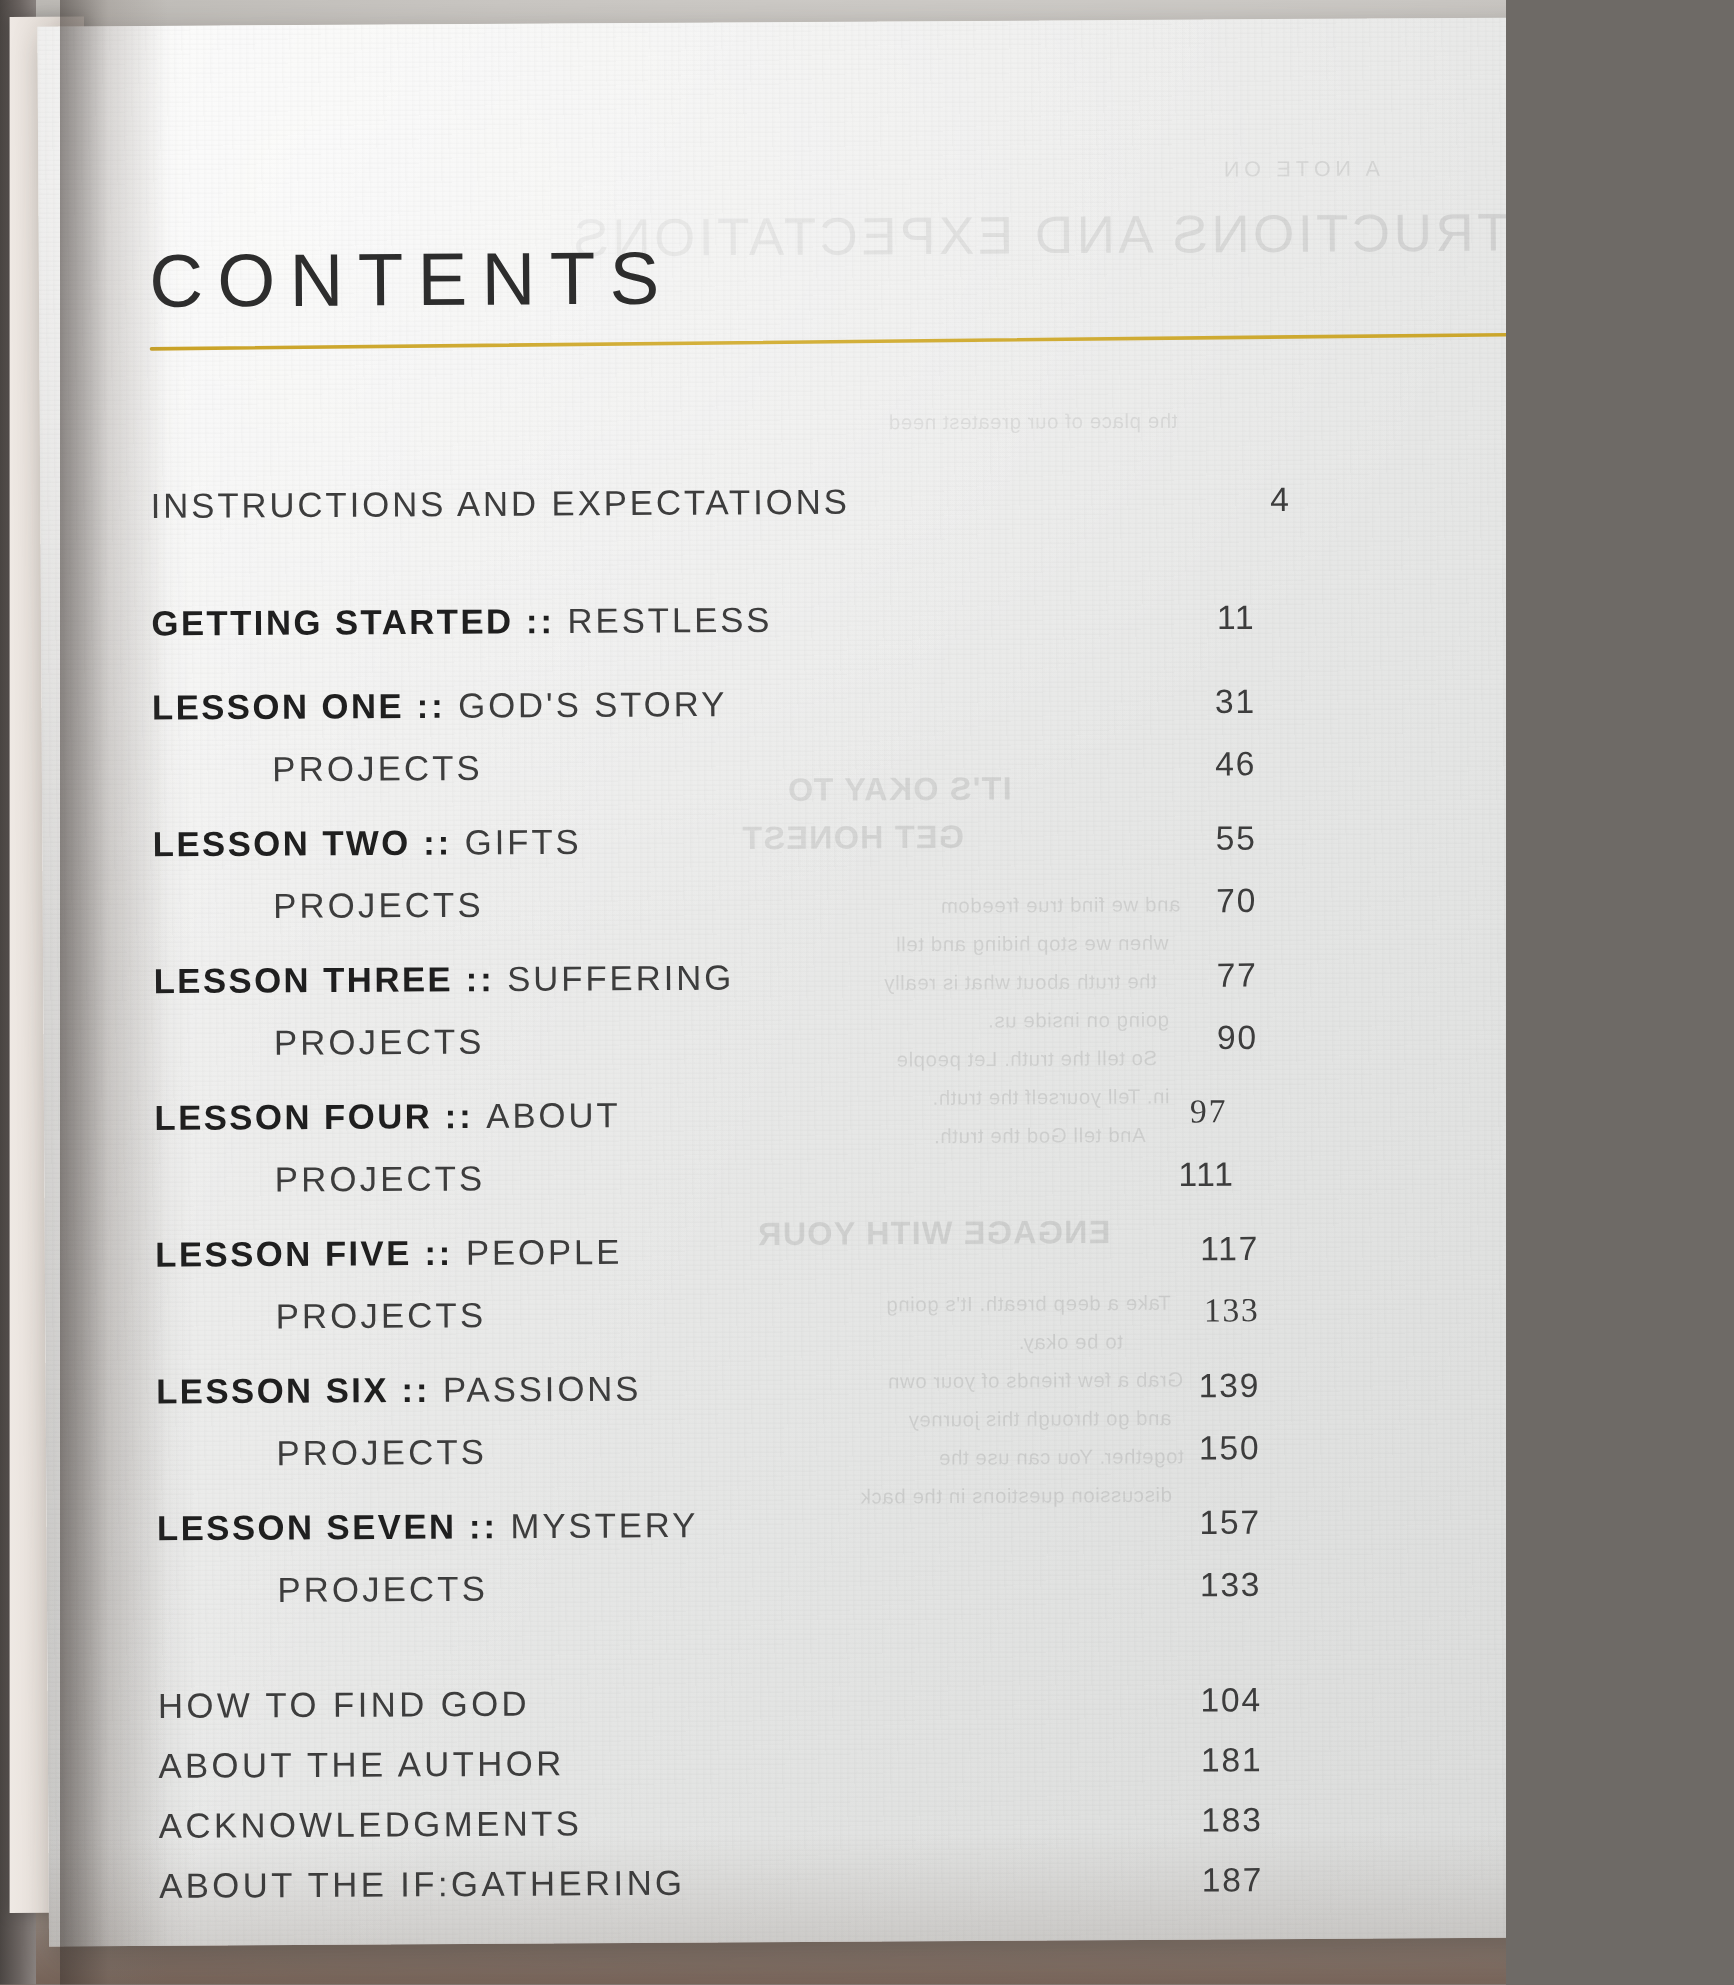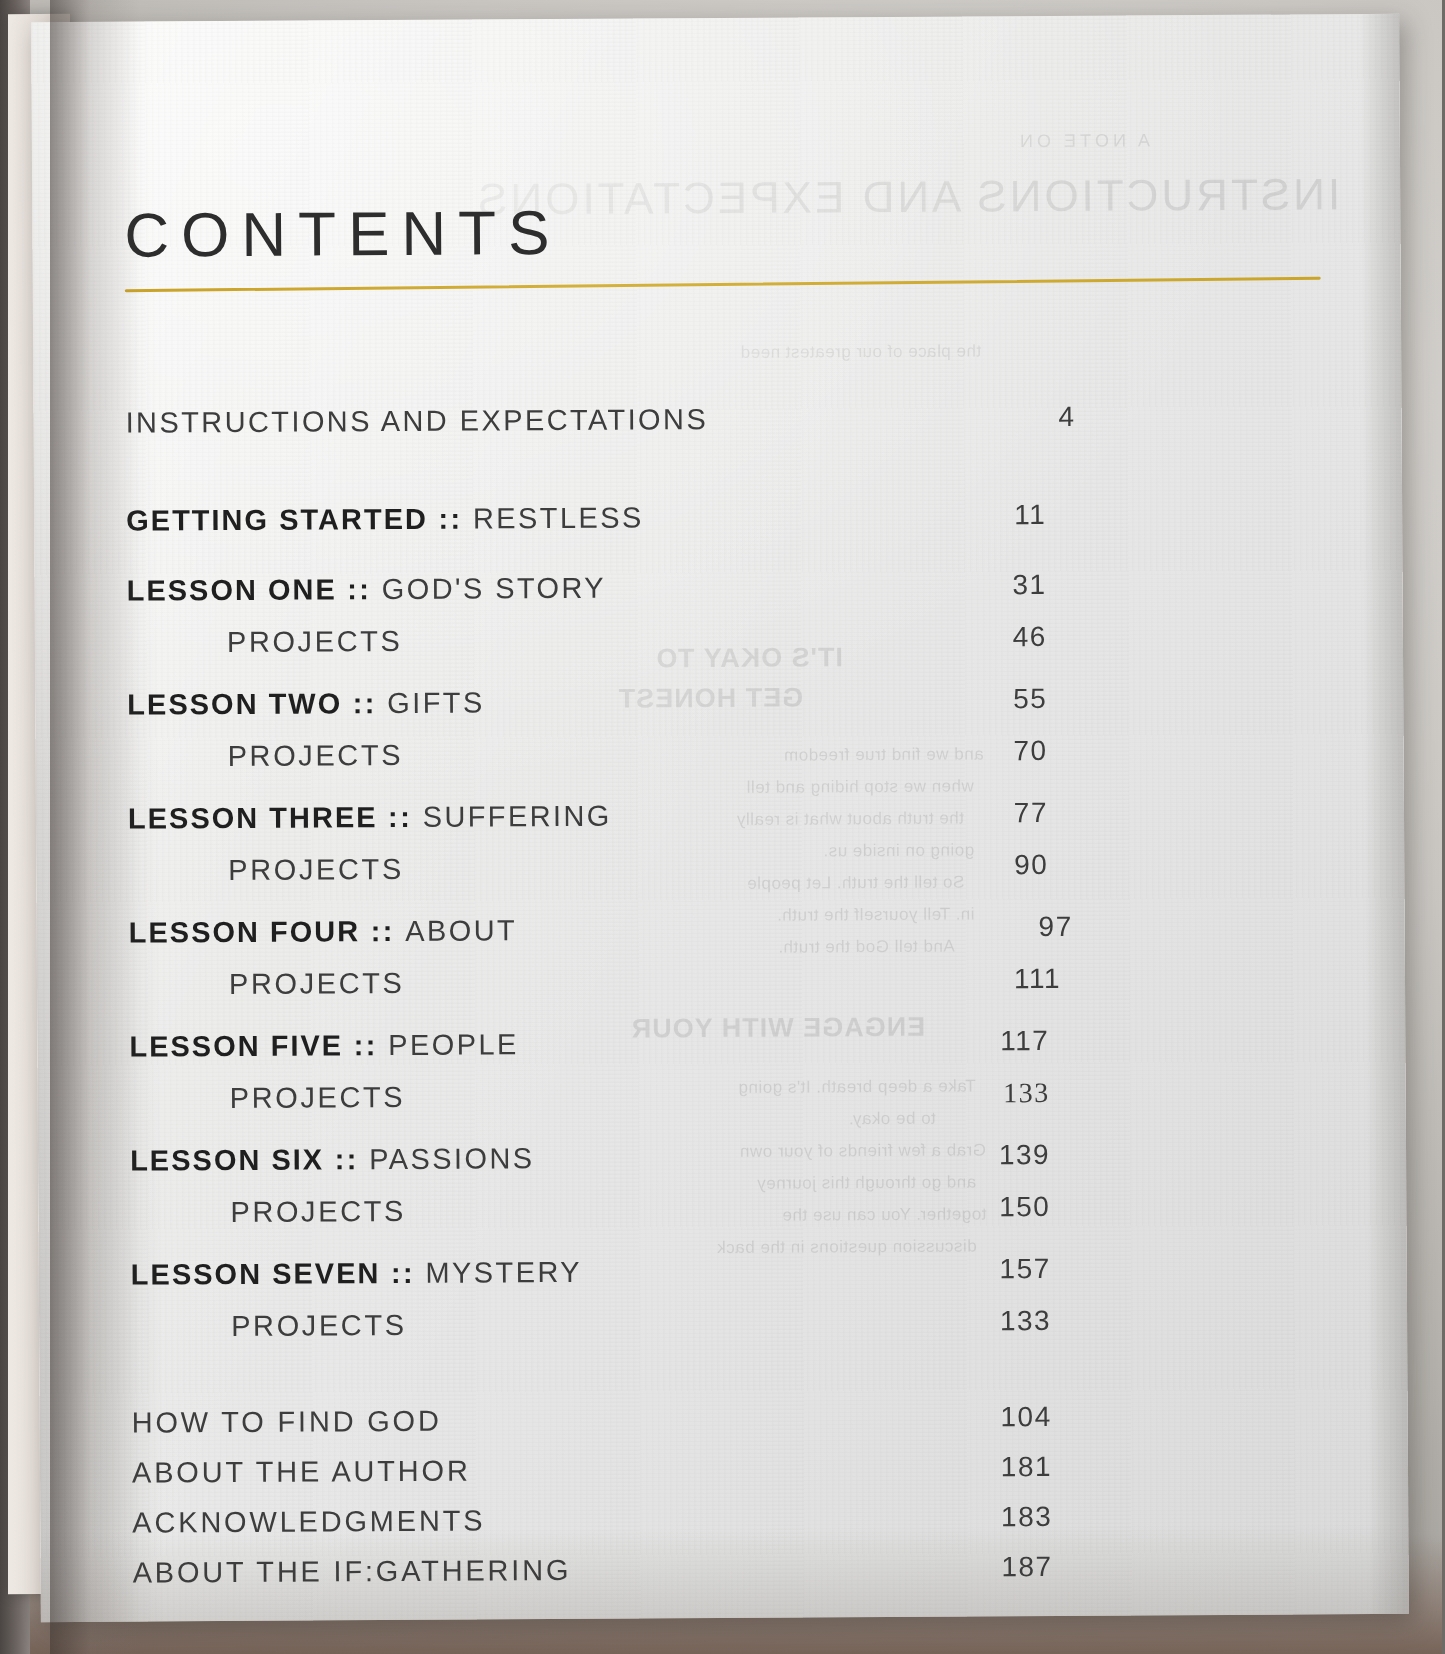--- a/index.html
+++ b/index.html
@@ -2,21 +2,21 @@
 <html><head>
 <meta charset="utf-8">
 <style>
   html, body {
     margin: 0;
     padding: 0;
     background: #6e6a66;
   }
   .photo {
     position: relative;
-    width: 1442px;
+    width: 1255px;
     height: 1654px;
     overflow: hidden;
     font-family: "Liberation Sans", sans-serif;
     background: #8e8a86;
   }
   
   .backdrop {
     position: absolute;
     inset: 0;
     background:
@@ -271,25 +271,25 @@
             <div class="entry"><span class="lead">LESSON THREE</span><span class="sep"> :: </span><span class="rest">SUFFERING</span></div>
             <div class="page-num" style="left: 800px;">77</div>
           </div>
           <div class="toc-row sub" style="height: 50px;">
             <div class="entry"><span class="rest">PROJECTS</span></div>
             <div class="page-num" style="left: 800px;">90</div>
           </div>
           <div style="height: 12px;"></div>
           <div class="toc-row " style="height: 52px;">
             <div class="entry"><span class="lead">LESSON FOUR</span><span class="sep"> :: </span><span class="rest">ABOUT</span></div>
-            <div class="page-num" style="left: 824px;">97</div>
-          </div>
-          <div class="toc-row sub" style="height: 50px;">
-            <div class="entry"><span class="rest">PROJECTS</span></div>
-            <div class="page-num" style="left: 812px;">111</div>
+            <div class="page-num" style="left: 774px; font-family: Liberation Serif, serif;">97</div>
+          </div>
+          <div class="toc-row sub" style="height: 50px;">
+            <div class="entry"><span class="rest">PROJECTS</span></div>
+            <div class="page-num" style="left: 780px;">111</div>
           </div>
           <div style="height: 12px;"></div>
           <div class="toc-row " style="height: 52px;">
             <div class="entry"><span class="lead">LESSON FIVE</span><span class="sep"> :: </span><span class="rest">PEOPLE</span></div>
             <div class="page-num" style="left: 800px; text-align: right;">117</div>
           </div>
           <div class="toc-row sub" style="height: 50px;">
             <div class="entry"><span class="rest">PROJECTS</span></div>
             <div class="page-num" style="left: 800px; font-family: Liberation Serif, serif;">133</div>
           </div>

